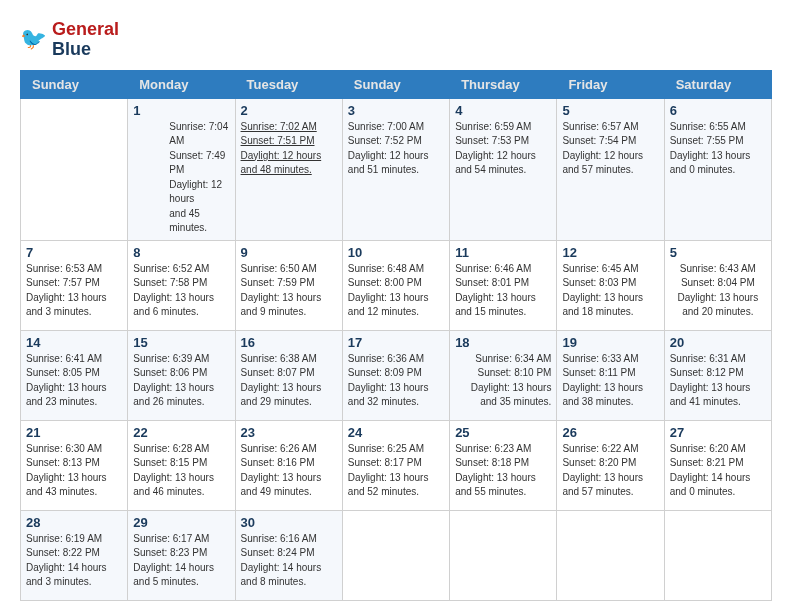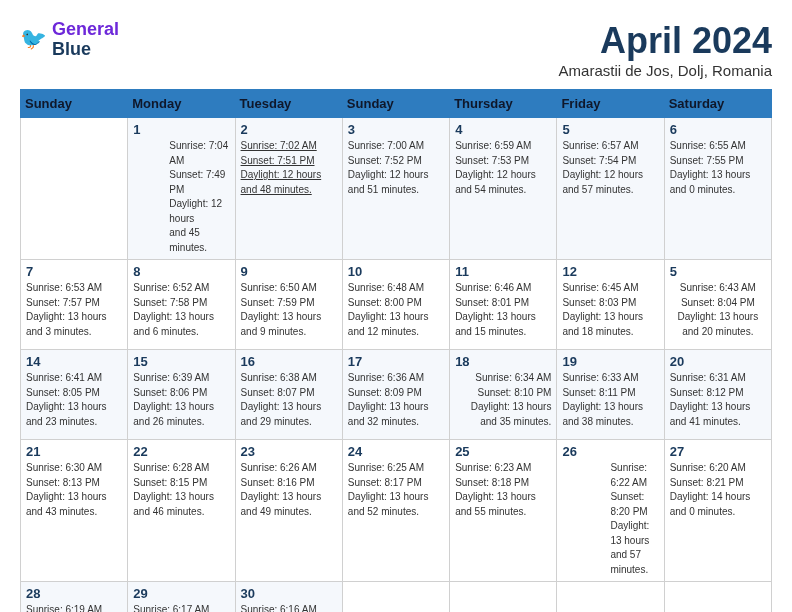--- a/index.html
+++ b/index.html
@@ -20,21 +20,21 @@
       display: flex;
       align-items: center;
       gap: 4px;
     }
     .logo-text {
       font-size: 18px;
       font-weight: bold;
       color: #1a3a5c;
       line-height: 1.1;
     }
-    .logo-blue { color: #6d28d9; text-align: center; }
+    .logo-blue { color: #b91c1c; text-align: center; }
     .logo-bird {
       width: 28px;
       height: 28px;
     }
     .title-block { text-align: right; }
     .month-title {
       font-size: 36px;
       font-weight: bold;
       color: #1a3a5c;
     }
@@ -42,24 +42,24 @@
       font-size: 15px;
       color: #333;
     }
     table {
       width: 100%;
       border-collapse: collapse;
       table-layout: fixed;
     }
     thead tr th {
       background: #2e7cbf;
-      color: #0f172a;
+      color: #e5e5e5;
       font-size: 13px;
       font-weight: bold;
-      padding: 6px 4px;
+      padding: 6px 11px;
       text-align: left;
       border: 1px solid #2e7cbf;
     }
     tbody tr td {
       vertical-align: top;
       border: 1px solid #d0d0d0;
       padding: 4px 5px;
       font-size: 10.5px;
       color: #333;
       height: 90px;
@@ -92,24 +92,20 @@
 <div class="header">
   <div class="logo">
     <svg class="logo-bird" viewBox="0 0 36 36">
       <text y="26" font-size="28" fill="#2e7cbf">🐦</text>
     </svg>
     <div class="logo-text">
       <span class="logo-blue">General</span><br>
       <span style="color:#1a3a5c;">Blue</span>
     </div>
   </div>
-  <div class="title-block">
-    <div class="month-title">April 2024</div>
-    <div class="subtitle">Amarastii de Jos, Dolj, Romania</div>
-  </div>
 </div>
 
 <table>
   <thead>
     <tr id="header-row">
         <th>Sunday</th>
         <th>Monday</th>
         <th>Tuesday</th>
         <th>Sunday</th>
         <th>Thursday</th>
@@ -296,21 +292,21 @@
         </td>
         <td>
           <span class="day-num">25</span>
           <div class="day-info" style="white-space: pre-line;">Sunrise: 6:23 AM
 Sunset: 8:18 PM
 Daylight: 13 hours
 and 55 minutes.</div>
         </td>
         <td>
           <span class="day-num">26</span>
-          <div class="day-info" style="white-space: pre-line; margin-left: 48px;">Sunrise: 6:22 AM
+          <div class="day-info" style="white-space: pre-line;">Sunrise: 6:22 AM
 Sunset: 8:20 PM
 Daylight: 13 hours
 and 57 minutes.</div>
         </td>
         <td>
           <span class="day-num">27</span>
           <div class="day-info" style="white-space: pre-line;">Sunrise: 6:20 AM
 Sunset: 8:21 PM
 Daylight: 14 hours
 and 0 minutes.</div>

